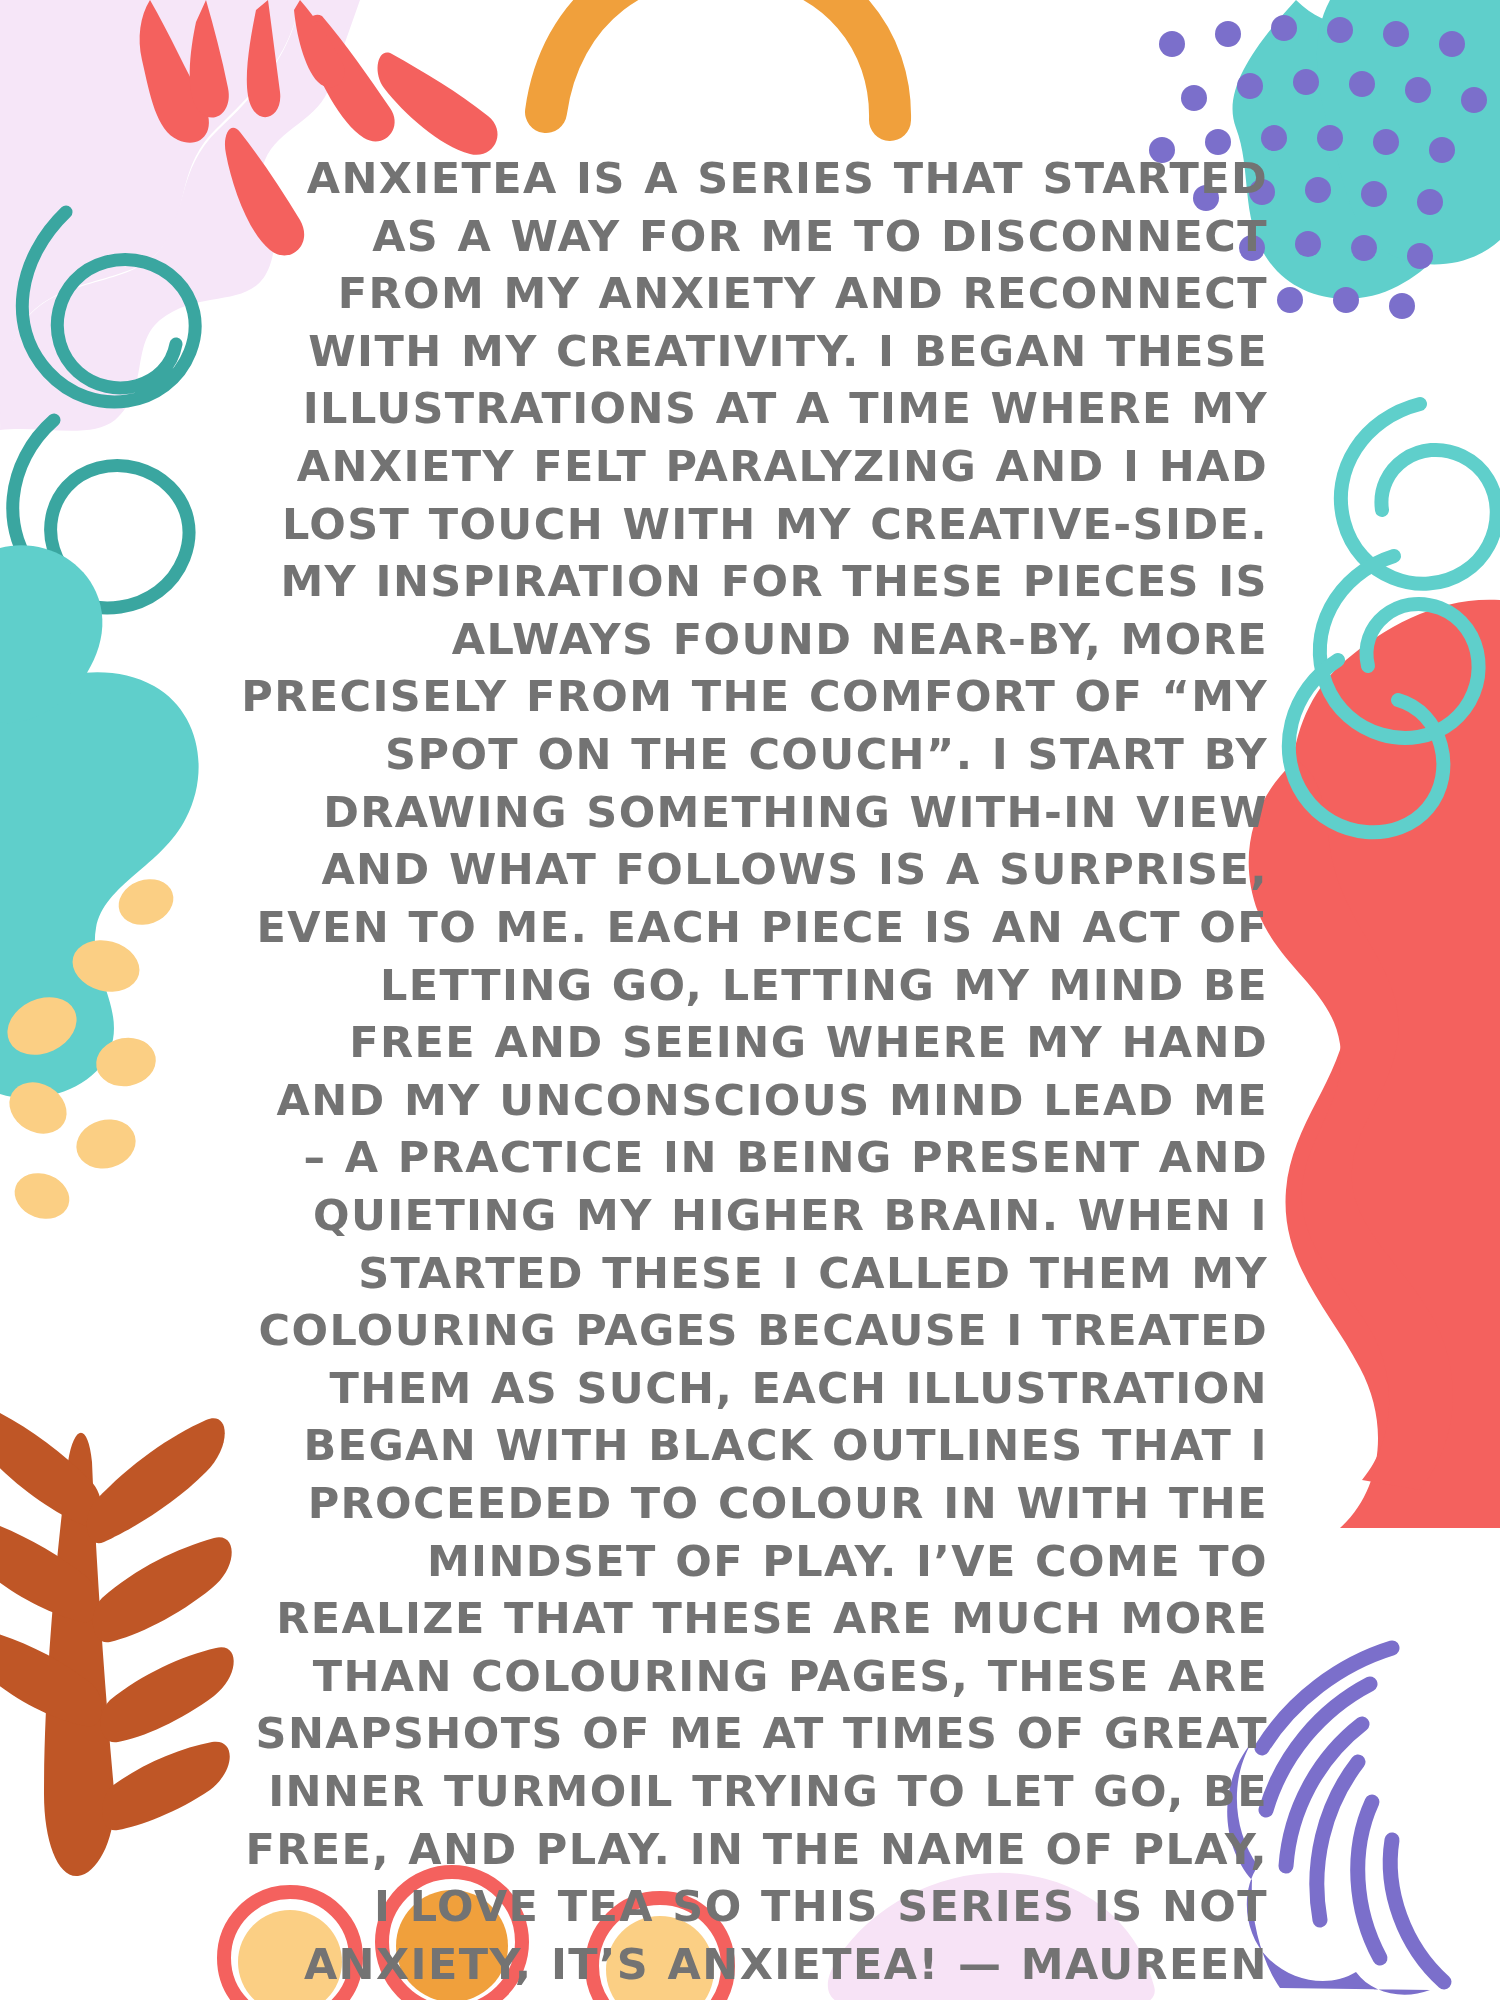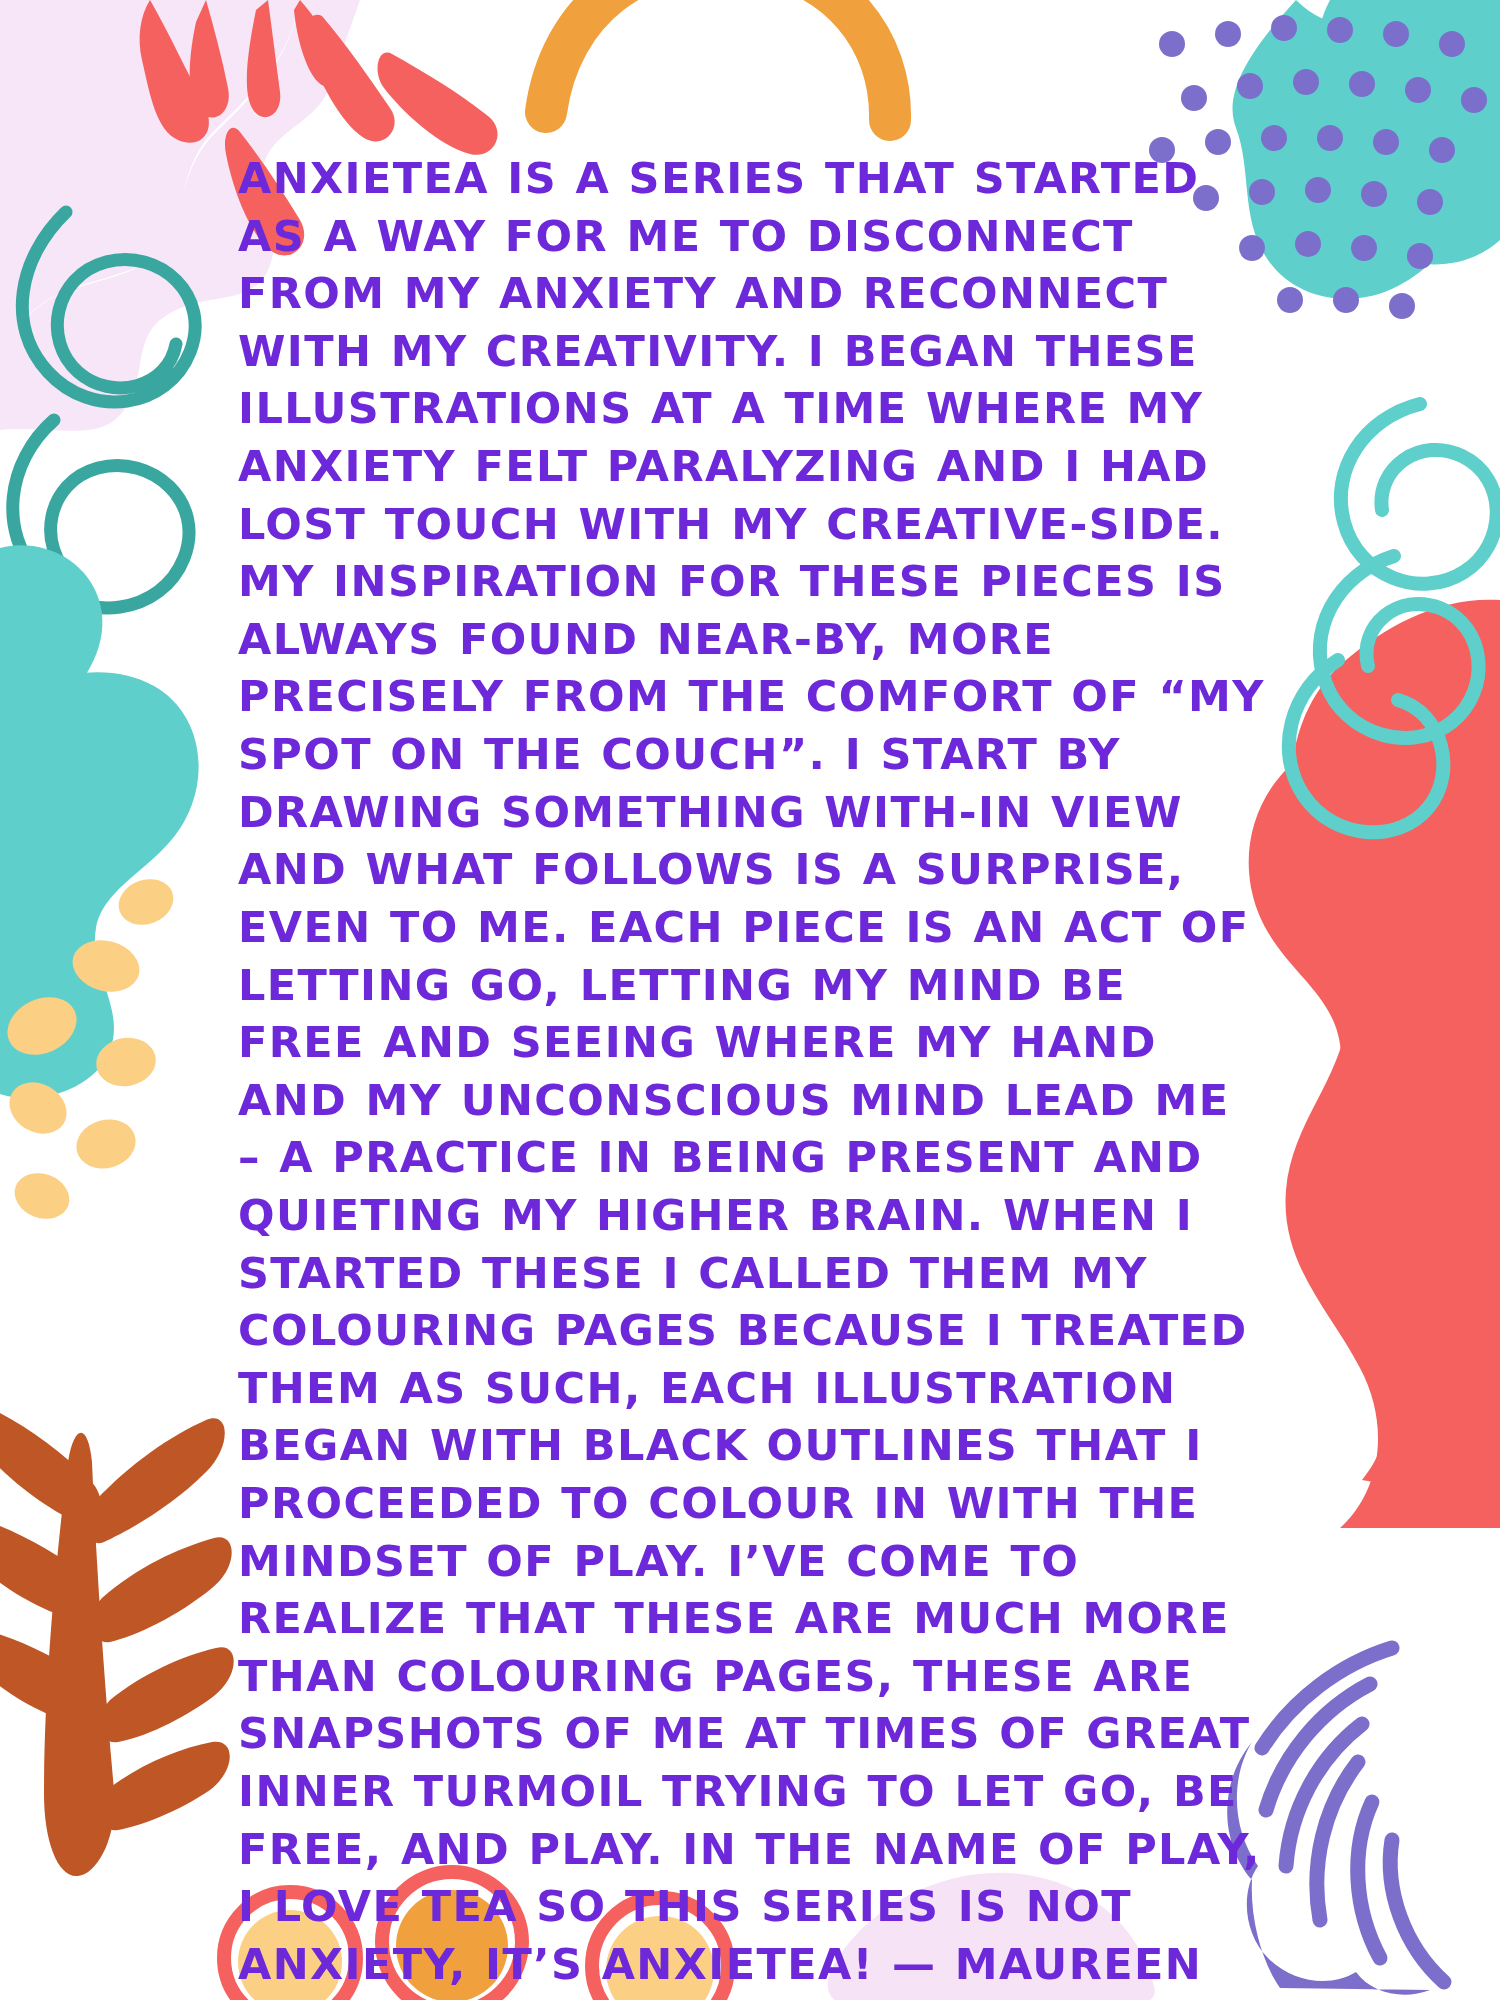--- a/index.html
+++ b/index.html
@@ -20,27 +20,27 @@
     inset: 0;
     width: 1500px;
     height: 2000px;
     pointer-events: none;
   }
   .statement {
     position: absolute;
     left: 238px;
     top: 150px;
     width: 1030px;
-    text-align: left;
+    text-align: right;
     font-family: "DejaVu Sans", sans-serif;
     font-weight: 700;
     font-size: 43px;
     line-height: 1.34;
     letter-spacing: 1.4px;
-    color: #6d28d9;
+    color: #737373;
     text-transform: uppercase;
     word-spacing: 2px;
     z-index: 5;
   }
   .statement p {
     margin: 0;
   }
 </style>
 </head>
 <body>

